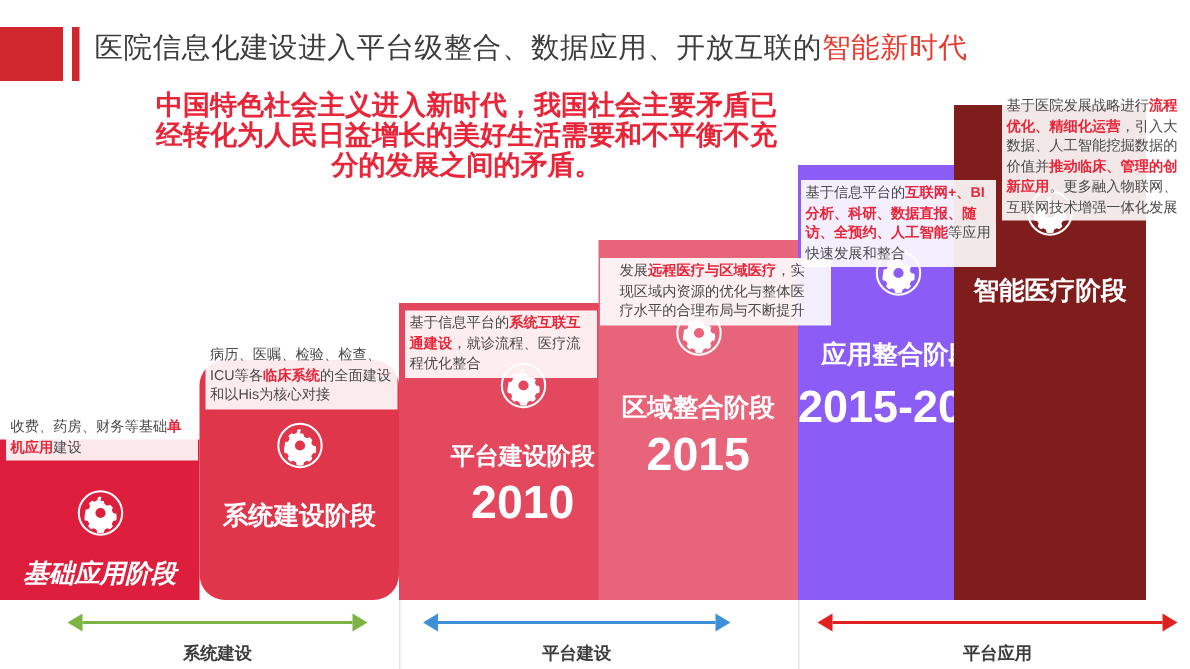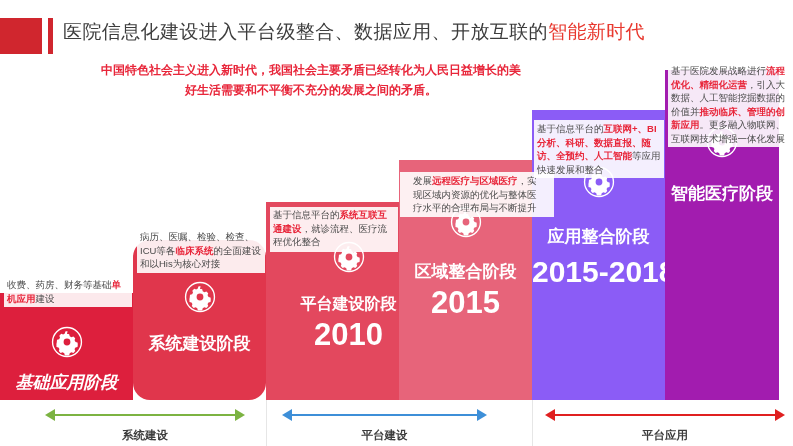--- a/index.html
+++ b/index.html
@@ -18,21 +18,21 @@
   
   .hdr{position:absolute;left:0;top:18px;height:36px;z-index:6;}
   .hdr-block{position:absolute;left:0;top:0;width:42px;height:36px;background:#d0262e;}
   .hdr-line{position:absolute;left:48px;top:0;width:5px;height:36px;background:#d0262e;}
   .hdr-title{position:absolute;left:63px;top:1px;font-size:19px;color:#3d3d3d;
     white-space:nowrap;letter-spacing:.4px;}
   .hdr-title .accent{color:#e8392f;}
 
   
   .subtitle{position:absolute;left:96px;top:60px;width:430px;z-index:6;
-    color:#e8263a;font-size:12px;font-weight:bold;line-height:20px;
+    color:#e8263a;font-size:18px;font-weight:bold;line-height:20px;
     text-align:center;}
 
   
   .callout{position:absolute;left:38px;top:116px;width:315px;height:80px;
     border:1.6px dashed #ef5d7a;border-radius:12px;box-sizing:border-box;
     background:rgba(255,255,255,.86);z-index:6;}
   .callout-txt{position:absolute;left:13px;top:7px;width:292px;
     font-size:15px;font-weight:bold;color:#3d3d3d;line-height:22px;}
 
   
@@ -114,21 +114,21 @@
         <div class="year" style="top: 125px; font-size: 31px;">2015</div>
       </div>
       <div class="bar" style="left: 532px; width: 133px; height: 290px; background: #8b5cf6;">
         <div class="gear" style="top: 55px;"><svg width="34" height="34" viewBox="0 0 40 40">
             <circle cx="20" cy="20" r="17" fill="none" stroke="#fff" stroke-width="1.6"></circle>
             <path fill="#fff" d="M20 10.5c.9 0 1.8.1 2.6.3l.6 2.4c.7.25 1.35.62 1.93 1.08l2.35-.8 2.2 2.2-.8 2.35c.46.58.83 1.23 1.08 1.93l2.4.6c.2.84.3 1.7.3 2.6s-.1 1.76-.3 2.6l-2.4.6c-.25.7-.62 1.35-1.08 1.93l.8 2.35-2.2 2.2-2.35-.8c-.58.46-1.23.83-1.93 1.08l-.6 2.4c-.84.2-1.7.3-2.6.3s-1.76-.1-2.6-.3l-.6-2.4c-.7-.25-1.35-.62-1.93-1.08l-2.35.8-2.2-2.2.8-2.35c-.46-.58-.83-1.23-1.08-1.93l-2.4-.6A11.9 11.9 0 0 1 8 20c0-.9.1-1.76.3-2.6l2.4-.6c.25-.7.62-1.35 1.08-1.93l-.8-2.35 2.2-2.2 2.35.8c.58-.46 1.23-.83 1.93-1.08l.6-2.4c.84-.2 1.7-.3 2.6-.3zM20 16a4 4 0 1 0 0 8 4 4 0 0 0 0-8z"></path>
           </svg></div>
         <div class="stage" style="top: 115px; font-size: 17px;">应用整合阶段</div>
         <div class="year" style="top: 145px; font-size: 30px;">2015-2018</div>
       </div>
-      <div class="bar" style="left: 665px; width: 114px; height: 330px; background: #a21caf;">
+      <div class="bar" style="left: 636px; width: 128px; height: 330px; background: #7f1d1d;">
         <div class="gear" style="top: 55px;"><svg width="34" height="34" viewBox="0 0 40 40">
             <circle cx="20" cy="20" r="17" fill="none" stroke="#fff" stroke-width="1.6"></circle>
             <path fill="#fff" d="M20 10.5c.9 0 1.8.1 2.6.3l.6 2.4c.7.25 1.35.62 1.93 1.08l2.35-.8 2.2 2.2-.8 2.35c.46.58.83 1.23 1.08 1.93l2.4.6c.2.84.3 1.7.3 2.6s-.1 1.76-.3 2.6l-2.4.6c-.25.7-.62 1.35-1.08 1.93l.8 2.35-2.2 2.2-2.35-.8c-.58.46-1.23.83-1.93 1.08l-.6 2.4c-.84.2-1.7.3-2.6.3s-1.76-.1-2.6-.3l-.6-2.4c-.7-.25-1.35-.62-1.93-1.08l-2.35.8-2.2-2.2.8-2.35c-.46-.58-.83-1.23-1.08-1.93l-2.4-.6A11.9 11.9 0 0 1 8 20c0-.9.1-1.76.3-2.6l2.4-.6c.25-.7.62-1.35 1.08-1.93l-.8-2.35 2.2-2.2 2.35.8c.58-.46 1.23-.83 1.93-1.08l.6-2.4c.84-.2 1.7-.3 2.6-.3zM20 16a4 4 0 1 0 0 8 4 4 0 0 0 0-8z"></path>
           </svg></div>
         <div class="stage" style="top: 112px; font-size: 17px;">智能医疗阶段</div>
       </div>
     </div>
   <div id="caps-layer">
       <div class="cap" style="left: 4px; top: 276px; width: 122px; padding: 2px 3px;"><span>收费、药房、财务等基础</span><b>单机应用</b><span>建设</span></div>
       <div class="cap" style="left: 137px; top: 228px; width: 122px; padding: 2px 3px;"><span>病历、医嘱、检验、检查、ICU等各</span><b>临床系统</b><span>的全面建设和以His为核心对接</span></div>

